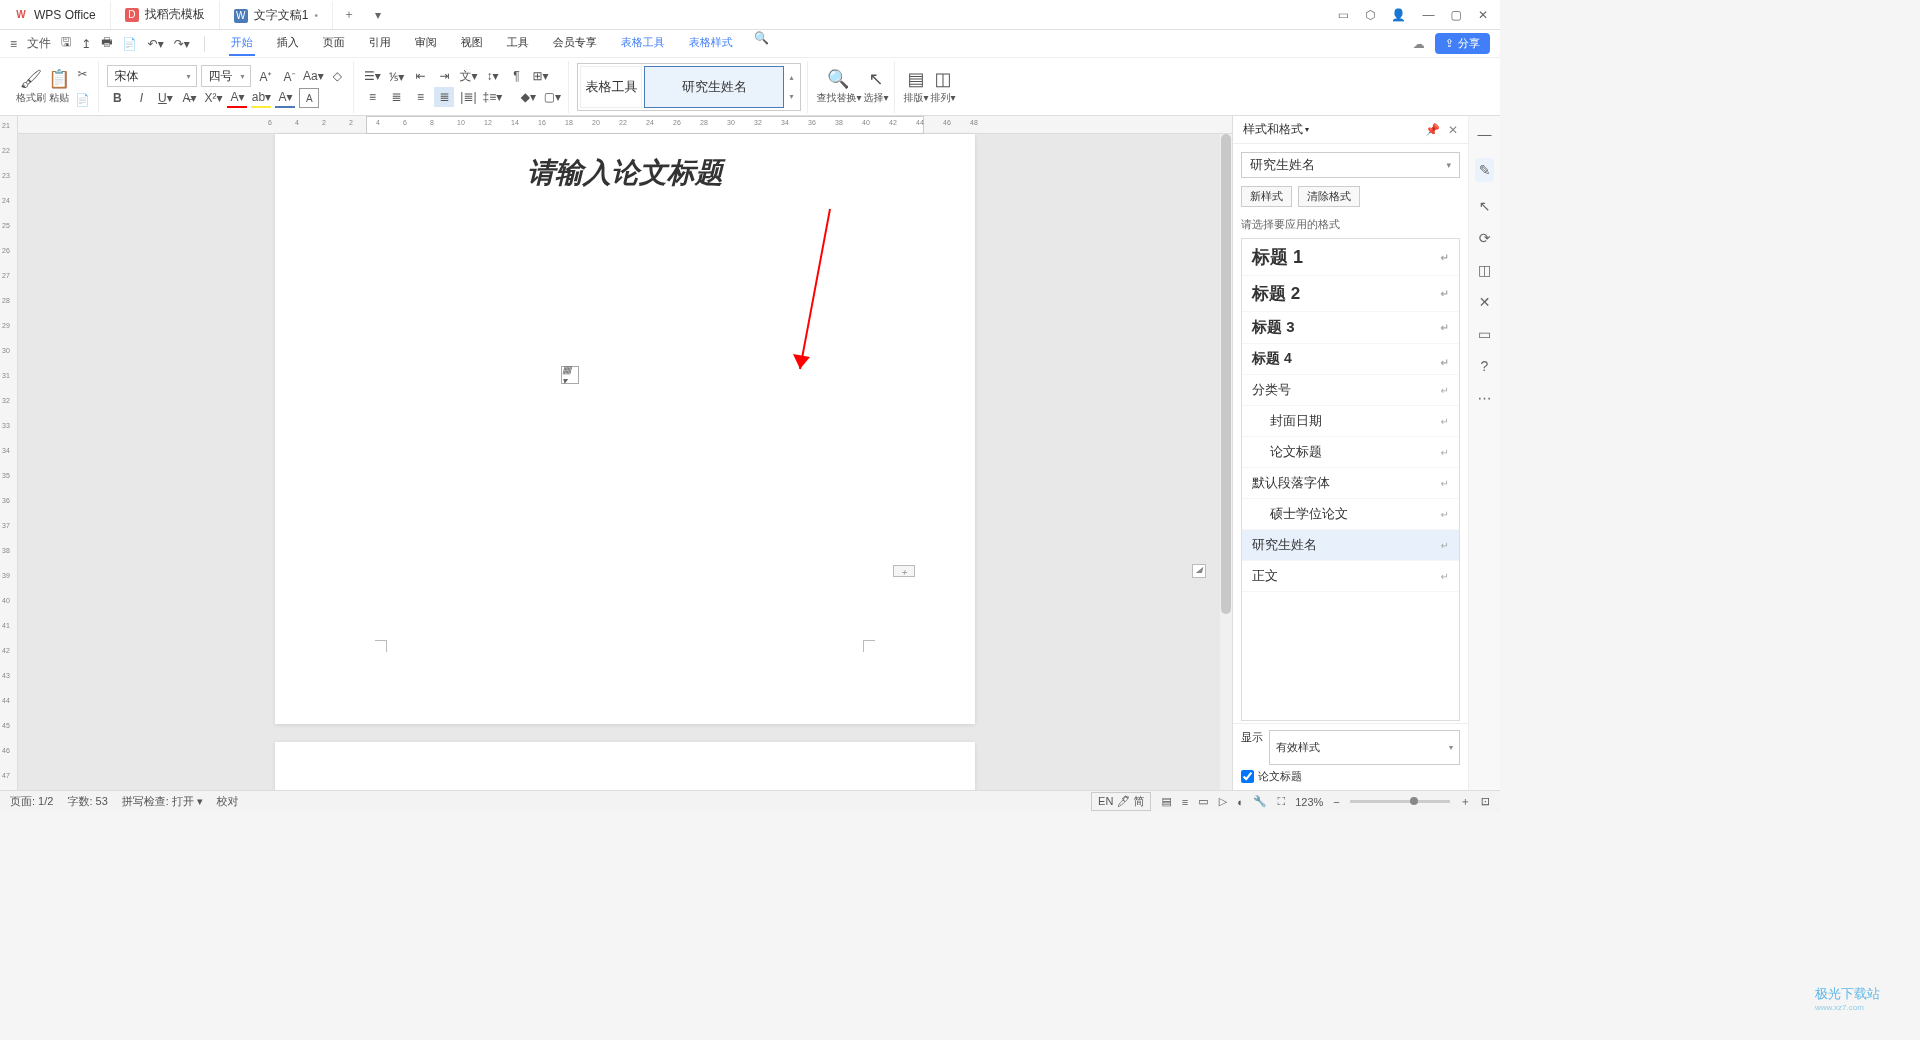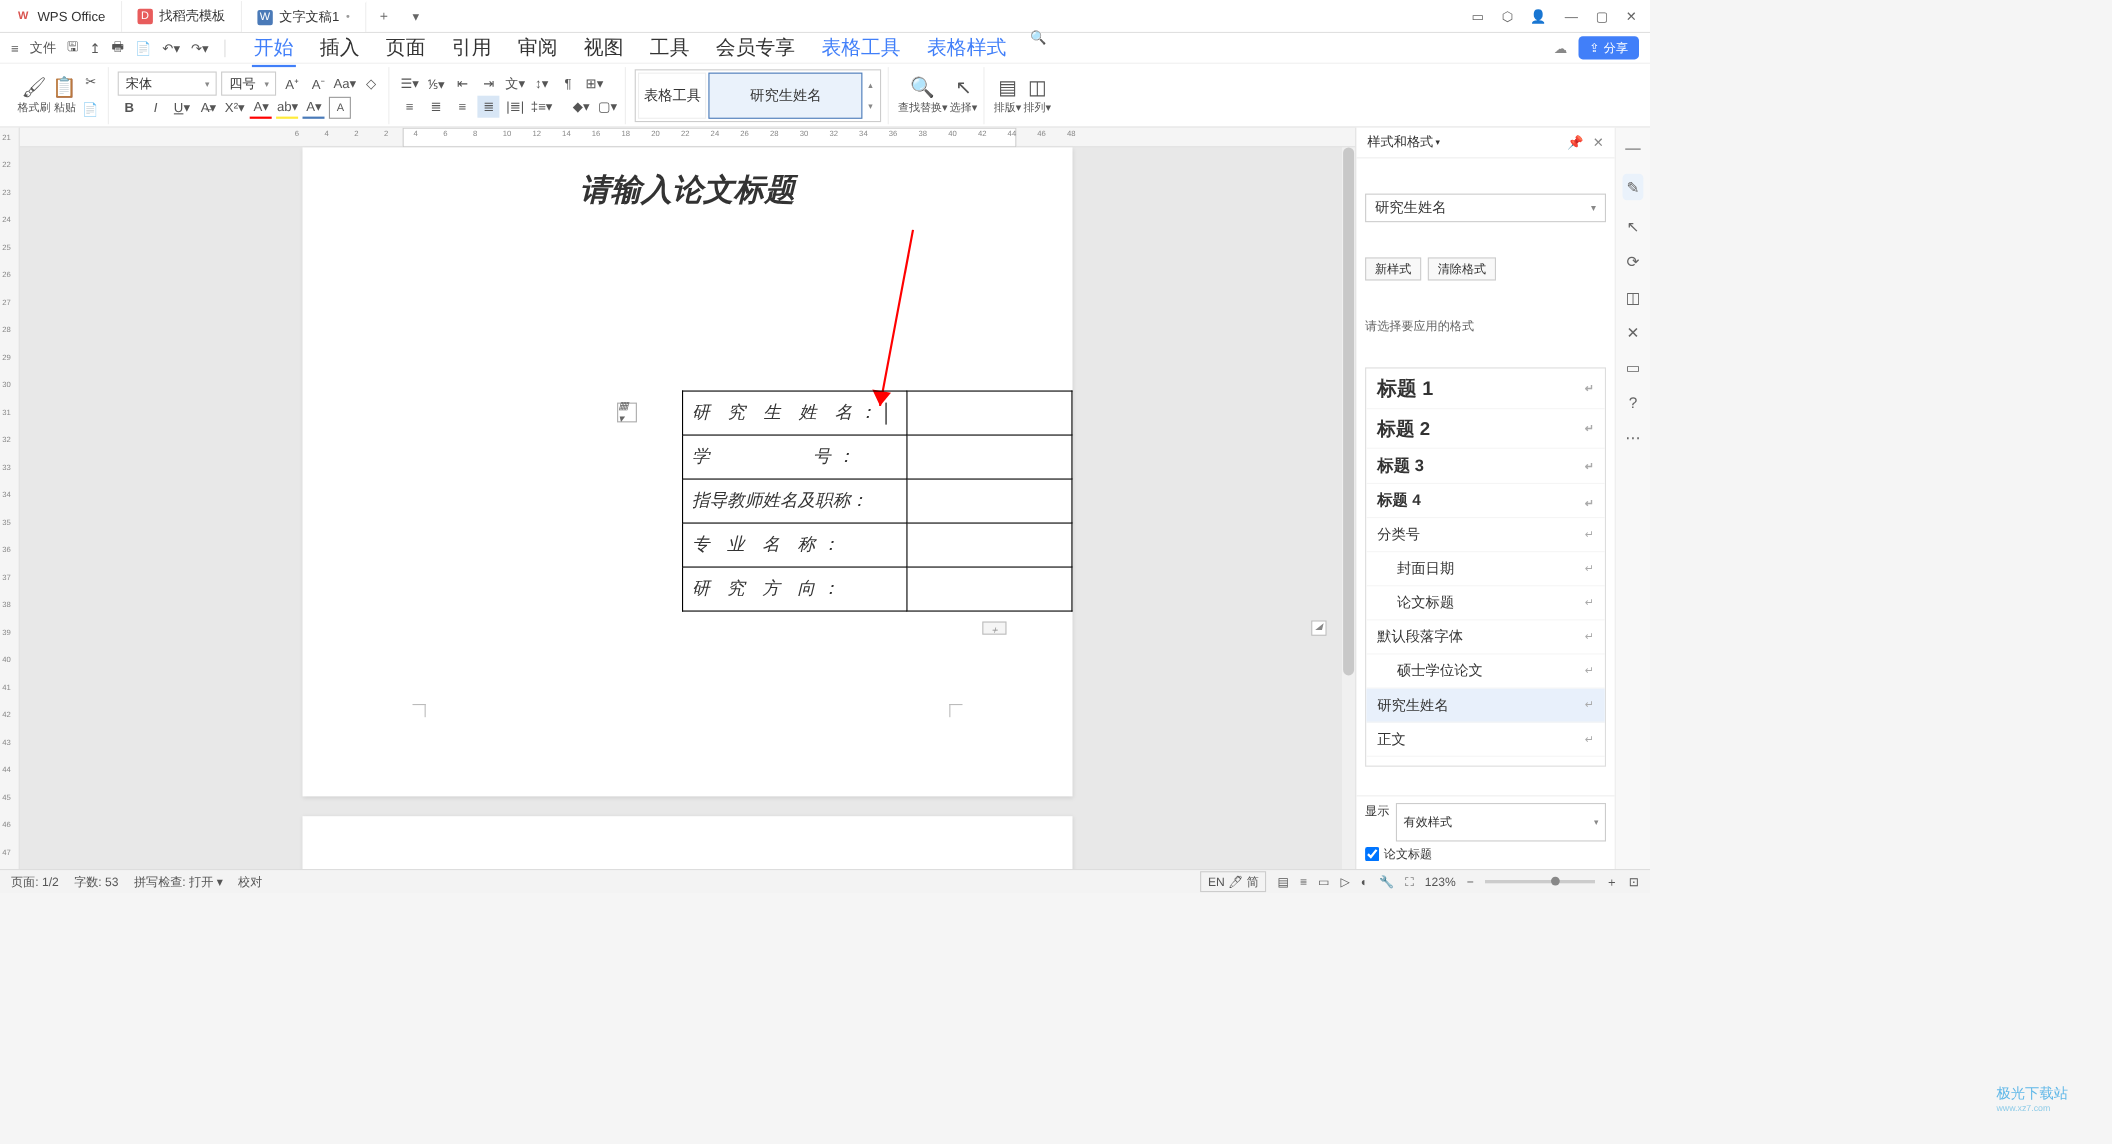--- a/index.html
+++ b/index.html
@@ -16,21 +16,21 @@
 .tab .close { color: #999; font-size: 10px; }
 .tab-add { padding: 0 10px; color: #666; }
 .title-right { margin-left: auto; display: flex; gap: 16px; padding-right: 12px; color: #666; }
 .title-right span { cursor: pointer; }
 
 
 .menu-bar { height: 28px; background: #fff; display: flex; align-items: center; padding: 0 10px; gap: 6px; border-bottom: 1px solid #eee; }
 .menu-left-icons { display: flex; gap: 10px; color: #555; align-items: center; }
 .menu-left-icons .sep { width: 1px; height: 16px; background: #ddd; margin: 0 4px; }
 .menus { display: flex; gap: 20px; margin-left: 14px; }
-.menu-item { font-size: 18px; color: #333; cursor: pointer; padding: 4px 2px; }
+.menu-item { font-size: 11px; color: #333; cursor: pointer; padding: 4px 2px; }
 .menu-item.active { color: #417ff9; border-bottom: 2px solid #417ff9; }
 .menu-item.blue { color: #417ff9; }
 .menu-right { margin-left: auto; display: flex; gap: 10px; align-items: center; }
 .share-btn { background: #417ff9; color: #fff; padding: 3px 10px; border-radius: 4px; font-size: 11px; display: flex; align-items: center; gap: 4px; }
 
 
 .ribbon { height: 58px; background: #fff; display: flex; align-items: center; padding: 2px 10px; border-bottom: 1px solid #ddd; gap: 2px; }
 .rib-group { display: flex; flex-direction: column; align-items: center; gap: 1px; padding: 0 6px; border-right: 1px solid #eee; height: 52px; justify-content: center; }
 .rib-group.norow { flex-direction: row; gap: 2px; }
 .rib-btn-v { display: flex; flex-direction: column; align-items: center; font-size: 10px; color: #555; gap: 1px; }
@@ -61,21 +61,21 @@
 .tbl-handle { position: absolute; left: 286px; top: 232px; width: 18px; height: 18px; border: 1px solid #aaa; background: #fff; font-size: 10px; display: flex; align-items: center; justify-content: center; color: #666; }
 .doc-table { position: absolute; left: 345px; top: 221px; border-collapse: collapse; }
 .doc-table td { border: 1px solid #000; height: 40px; font-family: SimSun, serif; font-size: 16px; padding: 0 8px; }
 .doc-table td.c1 { width: 280px; letter-spacing: 6px; }
 .doc-table td.c2 { width: 280px; }
 .cursor-line { display: inline-block; width: 1px; height: 20px; background: #000; vertical-align: middle; margin-left: 2px; }
 .tbl-add { position: absolute; left: 618px; top: 431px; width: 22px; height: 12px; border: 1px solid #bbb; background: #f5f5f5; font-size: 9px; text-align: center; color: #888; }
 .tbl-resize { position: absolute; left: 917px; top: 430px; width: 14px; height: 14px; border: 1px solid #bbb; background: #fff; font-size: 8px; color: #888; text-align: center; }
 
 
-.side-panel { width: 236px; background: #fff; border-left: 1px solid #ddd; display: flex; flex-direction: column; gap: 24px; }
+.side-panel { width: 236px; background: #fff; border-left: 1px solid #ddd; display: flex; flex-direction: column; }
 .sp-head { height: 28px; display: flex; align-items: center; padding: 0 10px; font-size: 12px; border-bottom: 1px solid #eee; }
 .sp-head .r { margin-left: auto; display: flex; gap: 8px; color: #888; }
 .sp-combo { margin: 8px; height: 26px; border: 1px solid #ccc; display: flex; align-items: center; padding: 0 8px; font-size: 13px; }
 .sp-combo .dd { margin-left: auto; color: #888; font-size: 9px; }
 .sp-btns { display: flex; gap: 6px; padding: 0 8px 6px; }
 .sp-btn { border: 1px solid #ccc; padding: 2px 8px; font-size: 11px; background: #f8f8f8; }
 .sp-label { padding: 4px 8px; font-size: 11px; color: #666; }
 .style-list { flex: 1; border: 1px solid #ddd; margin: 2px 8px; overflow: auto; }
 .sl-item { padding: 6px 10px; font-size: 13px; display: flex; align-items: center; border-bottom: 1px solid #f5f5f5; }
 .sl-item .ret { margin-left: auto; color: #aaa; font-size: 10px; }
@@ -332,44 +332,20 @@
     <div class="scroll-track">
       <div class="scroll-thumb"></div>
     </div>
     <div class="page page1">
       <div class="doc-title">请输入论文标题</div>
       <svg class="arrow-svg" width="140" height="180">
         <line x1="115" y1="5" x2="85" y2="165" stroke="#ff0000" stroke-width="2"></line>
         <polygon points="85,165 78,150 95,153" fill="#ff0000"></polygon>
       </svg>
       <div class="tbl-handle">▦ ▾</div>
-      <table class="doc-table">
-        <tbody>
-            <tr>
-              <td class="c1"><span>研 究 生 姓 名：</span><span class="cursor-line"></span></td>
-              <td class="c2"></td>
-            </tr>
-        <tr>
-              <td class="c1">学　　　　号：</td>
-              <td class="c2"></td>
-            </tr>
-        <tr>
-              <td class="c1" style="letter-spacing:0;">指导教师姓名及职称：</td>
-              <td class="c2"></td>
-            </tr>
-        <tr>
-              <td class="c1">专 业 名 称：</td>
-              <td class="c2"></td>
-            </tr>
-        <tr>
-              <td class="c1">研 究 方 向：</td>
-              <td class="c2"></td>
-            </tr>
-      </tbody>
-        </table>
       <div class="tbl-add">＋</div>
       <div class="tbl-resize">◢</div>
       <div style="position:absolute;bottom:72px;left:100px;width:12px;height:12px;border-top:1px solid #bbb;border-right:1px solid #bbb;"></div>
       <div style="position:absolute;bottom:72px;right:100px;width:12px;height:12px;border-top:1px solid #bbb;border-left:1px solid #bbb;"></div>
     </div>
     <div class="page page2"></div>
   </div>
 
   <div class="side-panel">
     <div class="sp-head">

